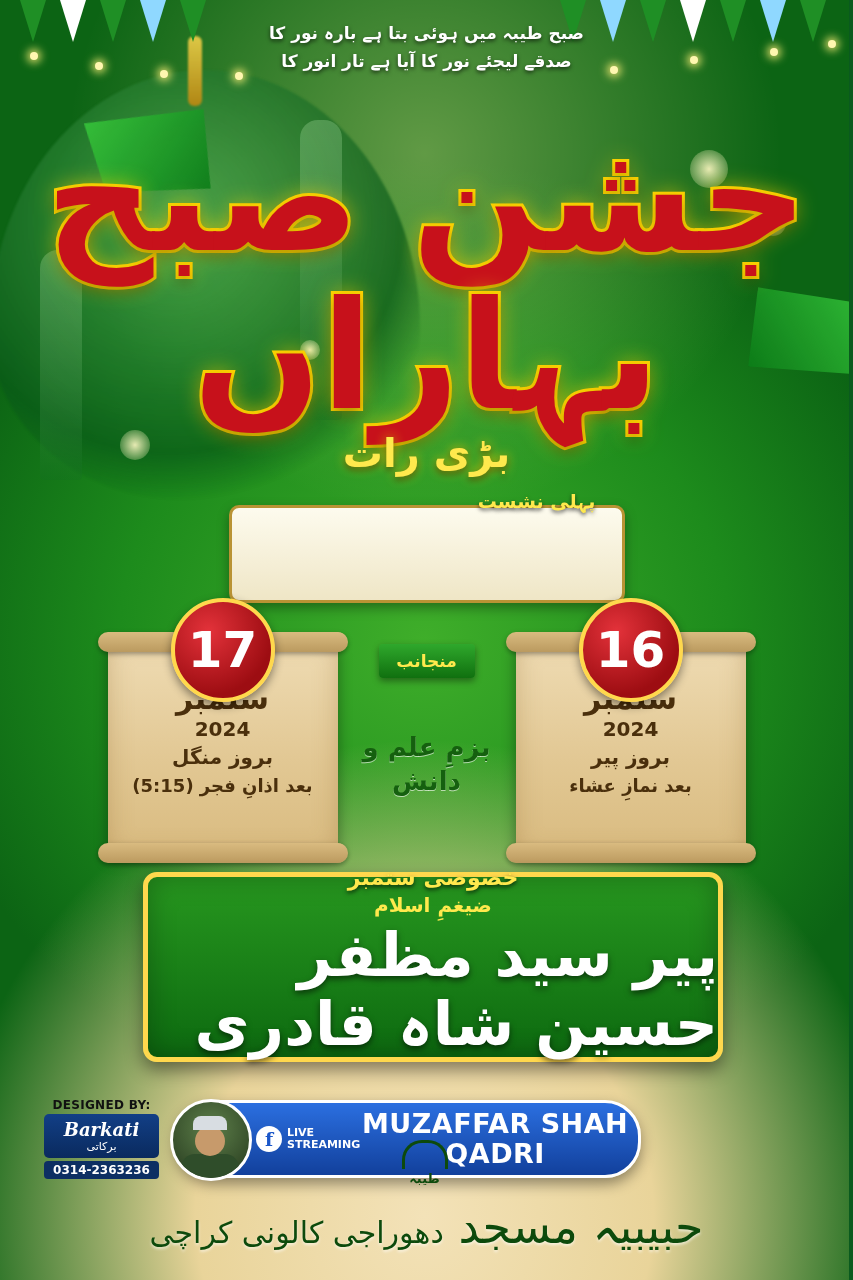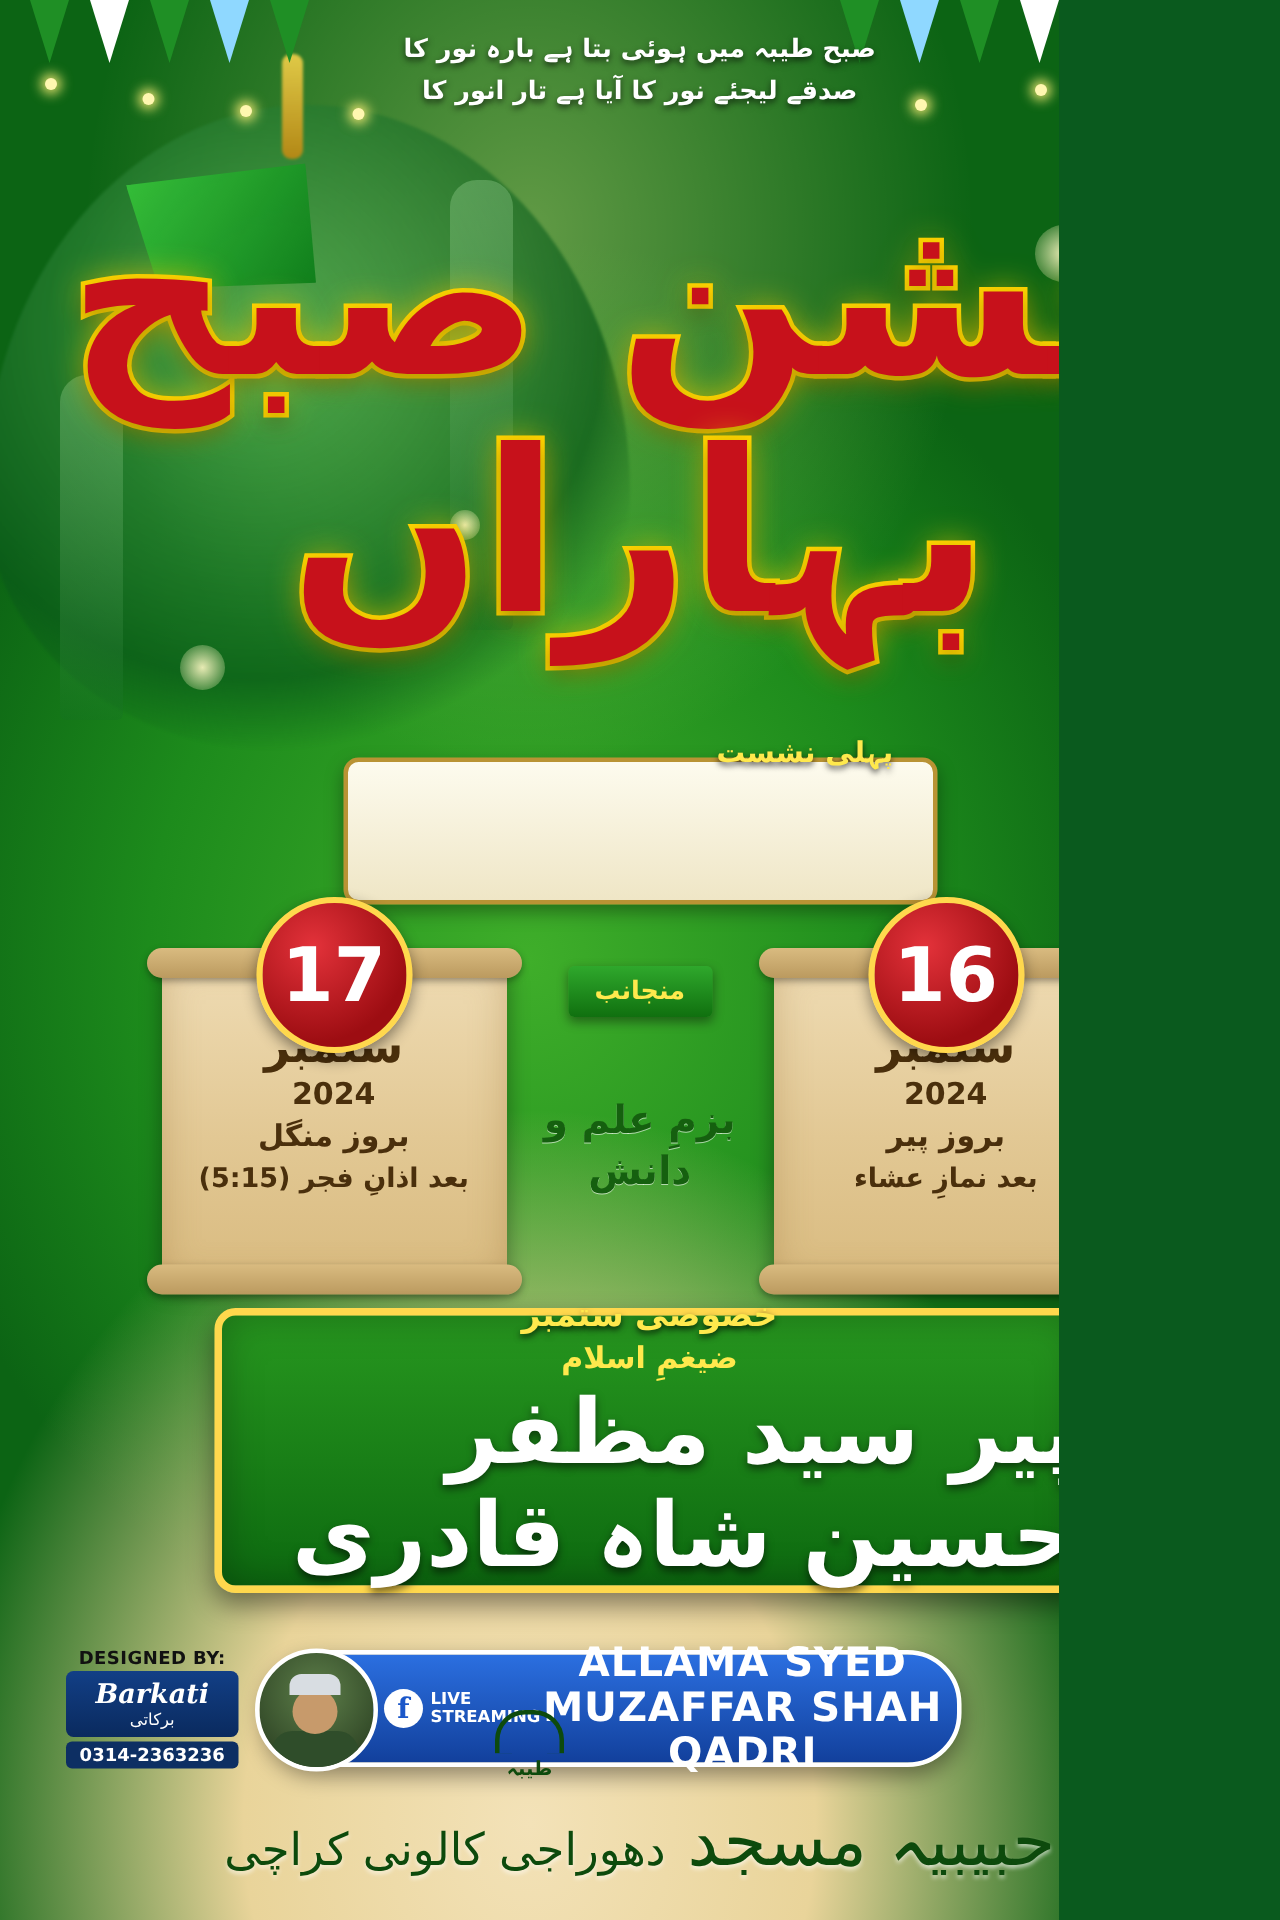--- a/index.html
+++ b/index.html
@@ -3,21 +3,21 @@
 <meta charset="utf-8">
 <style>
   html,body{margin:0;padding:0;}
   body{
     width:853px;height:1280px;
     font-family:"DejaVu Sans", sans-serif;
     background:#0a5a1e;
     overflow:hidden;
   }
   .poster{
-    position:relative;width:706px;height:1280px;overflow:hidden;
+    position:relative;width:849px;height:1280px;overflow:hidden;
     background:
       radial-gradient(ellipse 60% 40% at 50% 12%, rgba(255,255,160,0.35), rgba(255,255,160,0) 70%),
       radial-gradient(ellipse 90% 60% at 50% 95%, #f3e2b8 0%, #e9d49a 30%, rgba(233,212,154,0) 62%),
       radial-gradient(ellipse 80% 50% at 50% 50%, #3fae2a 0%, #1d8b1c 45%, #0c6414 75%),
       linear-gradient(180deg,#0d5f18 0%, #167d1c 20%, #2da02a 45%, #58b93a 62%, #cdd98a 80%, #efe0b4 92%, #e6d39a 100%);
   }
   
   .dome{
     position:absolute;left:-10px;top:70px;width:430px;height:430px;
     background:radial-gradient(circle at 42% 35%, rgba(120,220,120,0.55), rgba(10,90,25,0.85) 62%, rgba(8,70,20,0) 75%);
@@ -250,20 +250,21 @@
   <div class="bokeh" style="left:760px;top:210px;width:26px;height:26px;"></div>
   <div class="bokeh" style="left:120px;top:430px;width:30px;height:30px;"></div>
   <div class="bokeh" style="left:300px;top:340px;width:20px;height:20px;"></div>
 
   <div class="couplet">
     <div>صبح طیبہ میں ہوئی بتا ہے بارہ نور کا</div>
     <div>صدقے لیجئے نور کا آیا ہے تار انور کا</div>
   </div>
 
   <div class="title-main">جشن صبح بہاراں</div>
+  <div class="title-sub">بڑی رات</div>
 
   <div class="sessions">
     <div class="session">
       <div class="lbl">پہلی نشست</div>
     </div>
   </div>
 
   <div class="dates">
     <div class="scroll">
       <div class="daybadge">16</div>
@@ -311,21 +312,20 @@
       <div class="body"></div>
       <div class="face"></div>
       <div class="cap"></div>
     </div>
     <div class="fb">f</div>
     <div class="livetxt">
       <div>LIVE</div>
       <div>STREAMING</div>
     </div>
     <div class="hostname">
-      <div>ALLAMA SYED</div>
       <div>MUZAFFAR SHAH QADRI</div>
     </div>
   </div>
 
   <div class="venue-badge">
     <div class="arc"></div>
     <div>طیبہ</div>
   </div>
   <div class="venue">
     <span>حبیبیہ مسجد</span>

